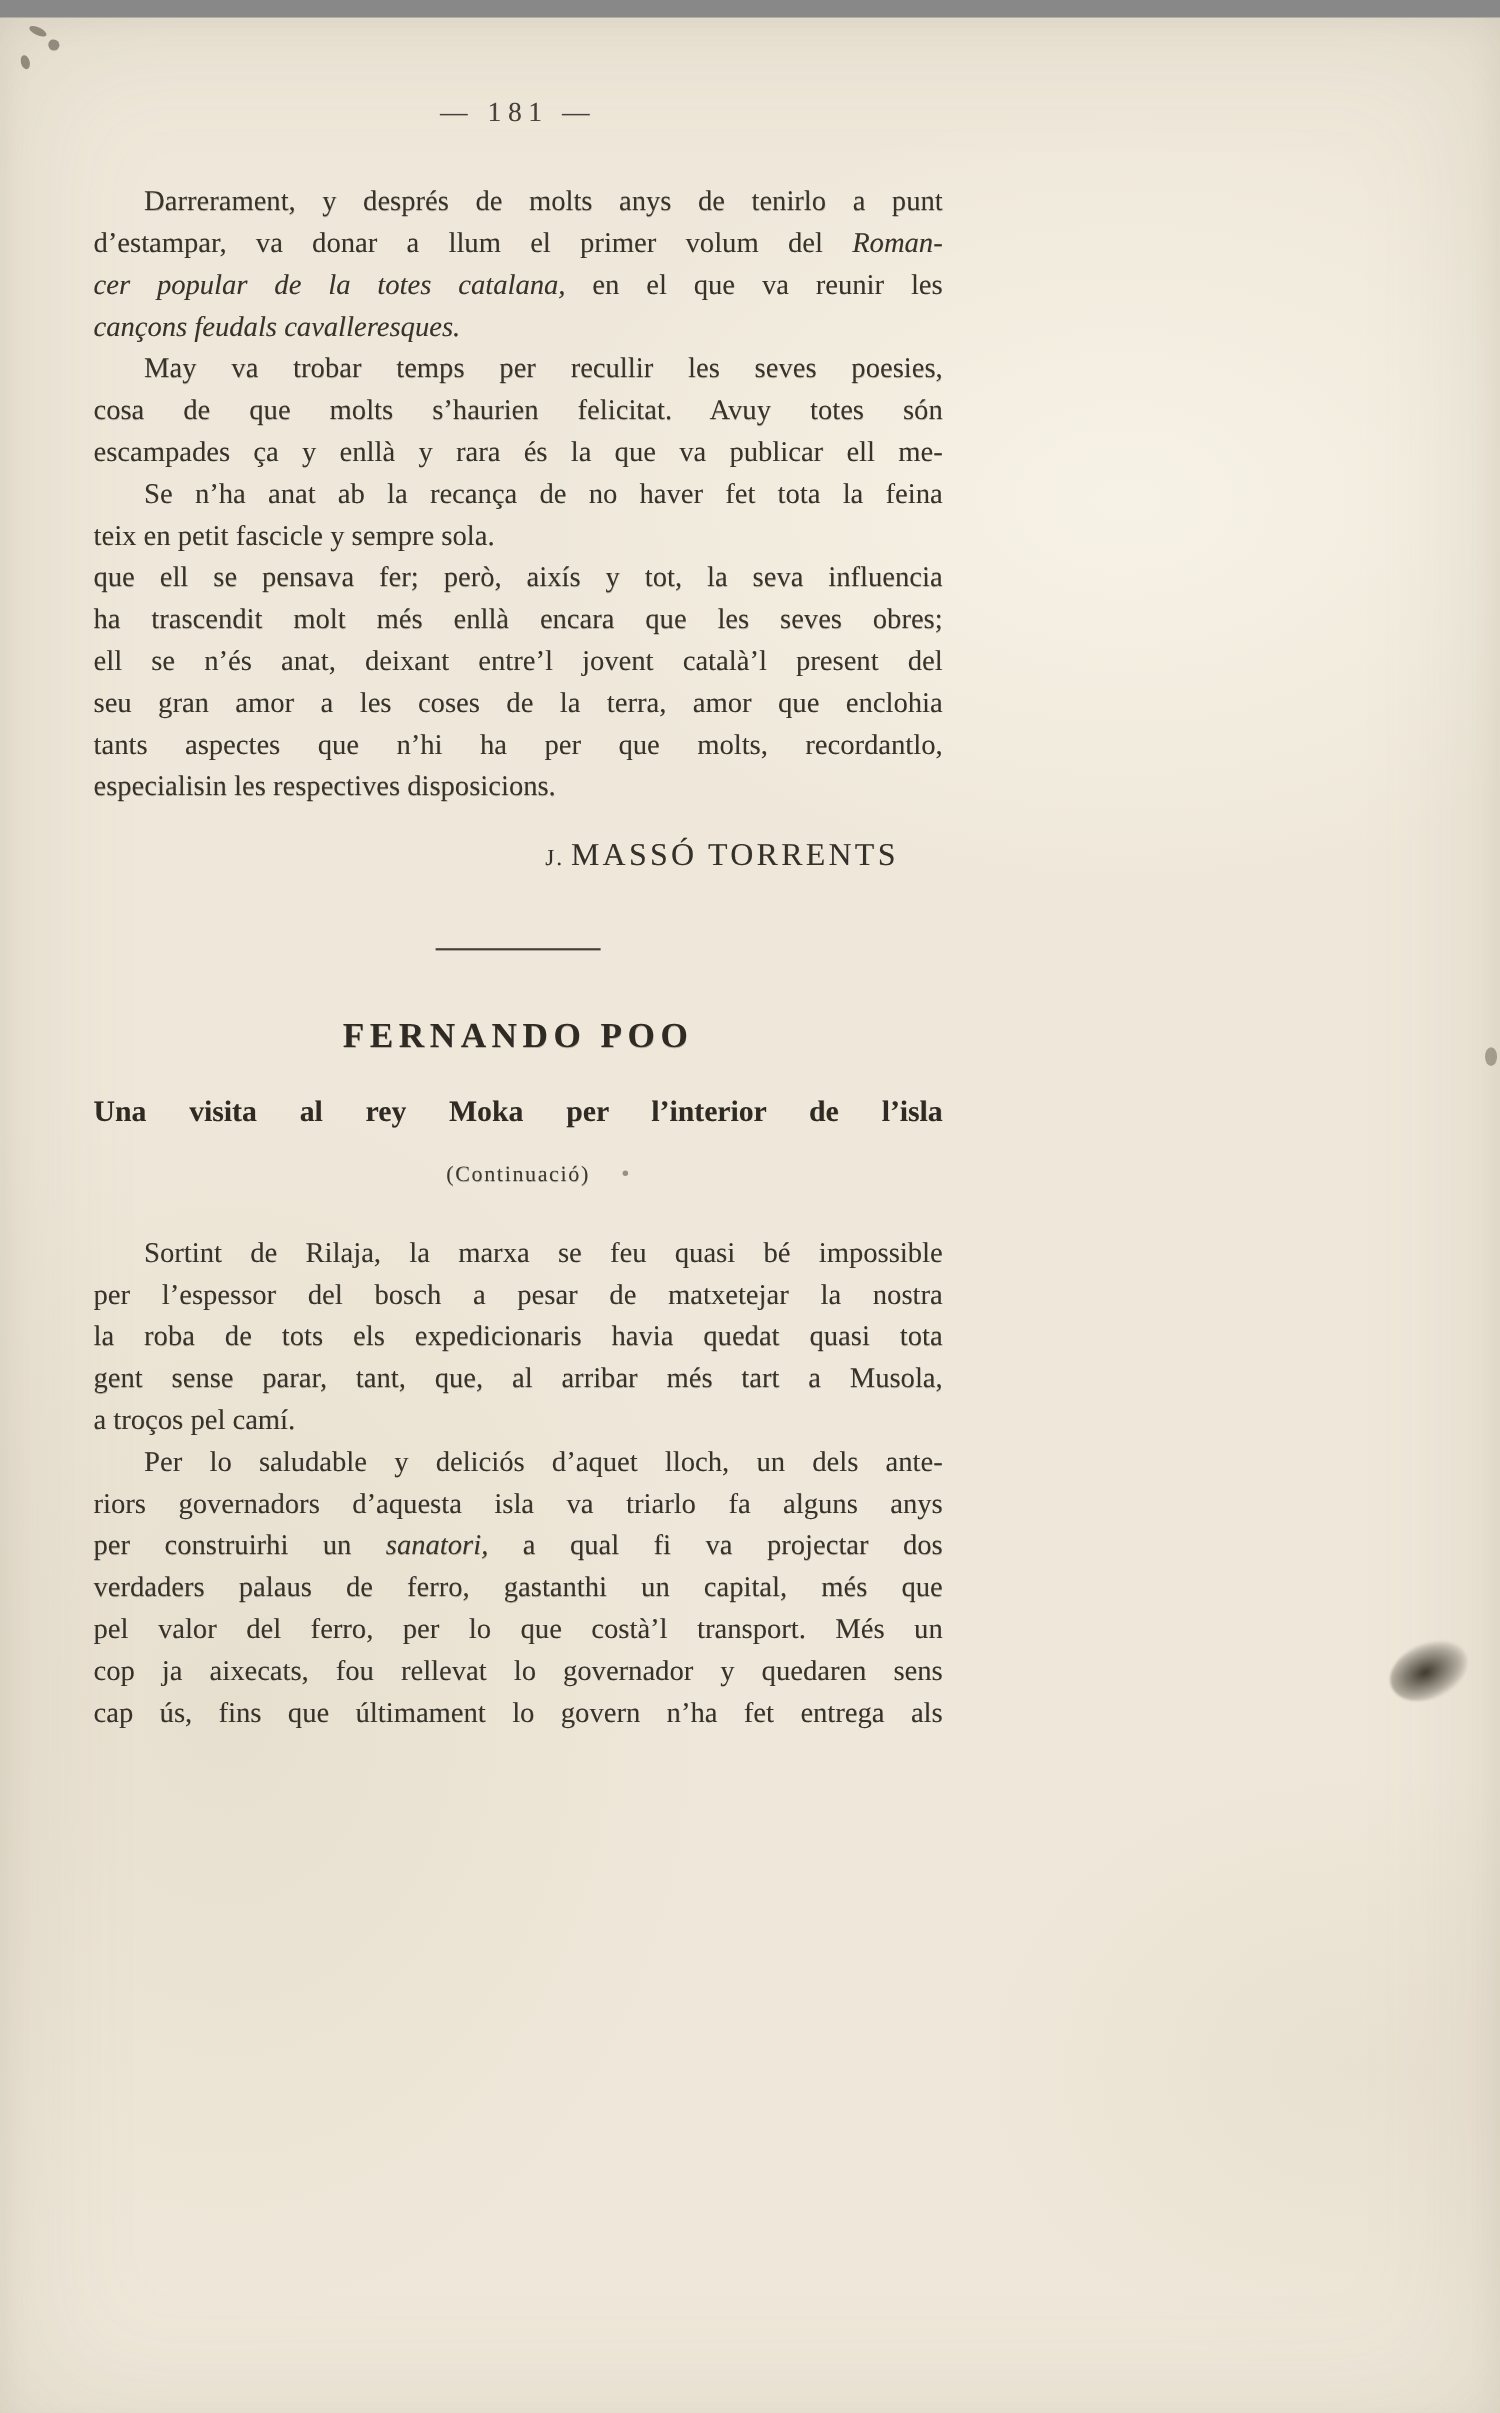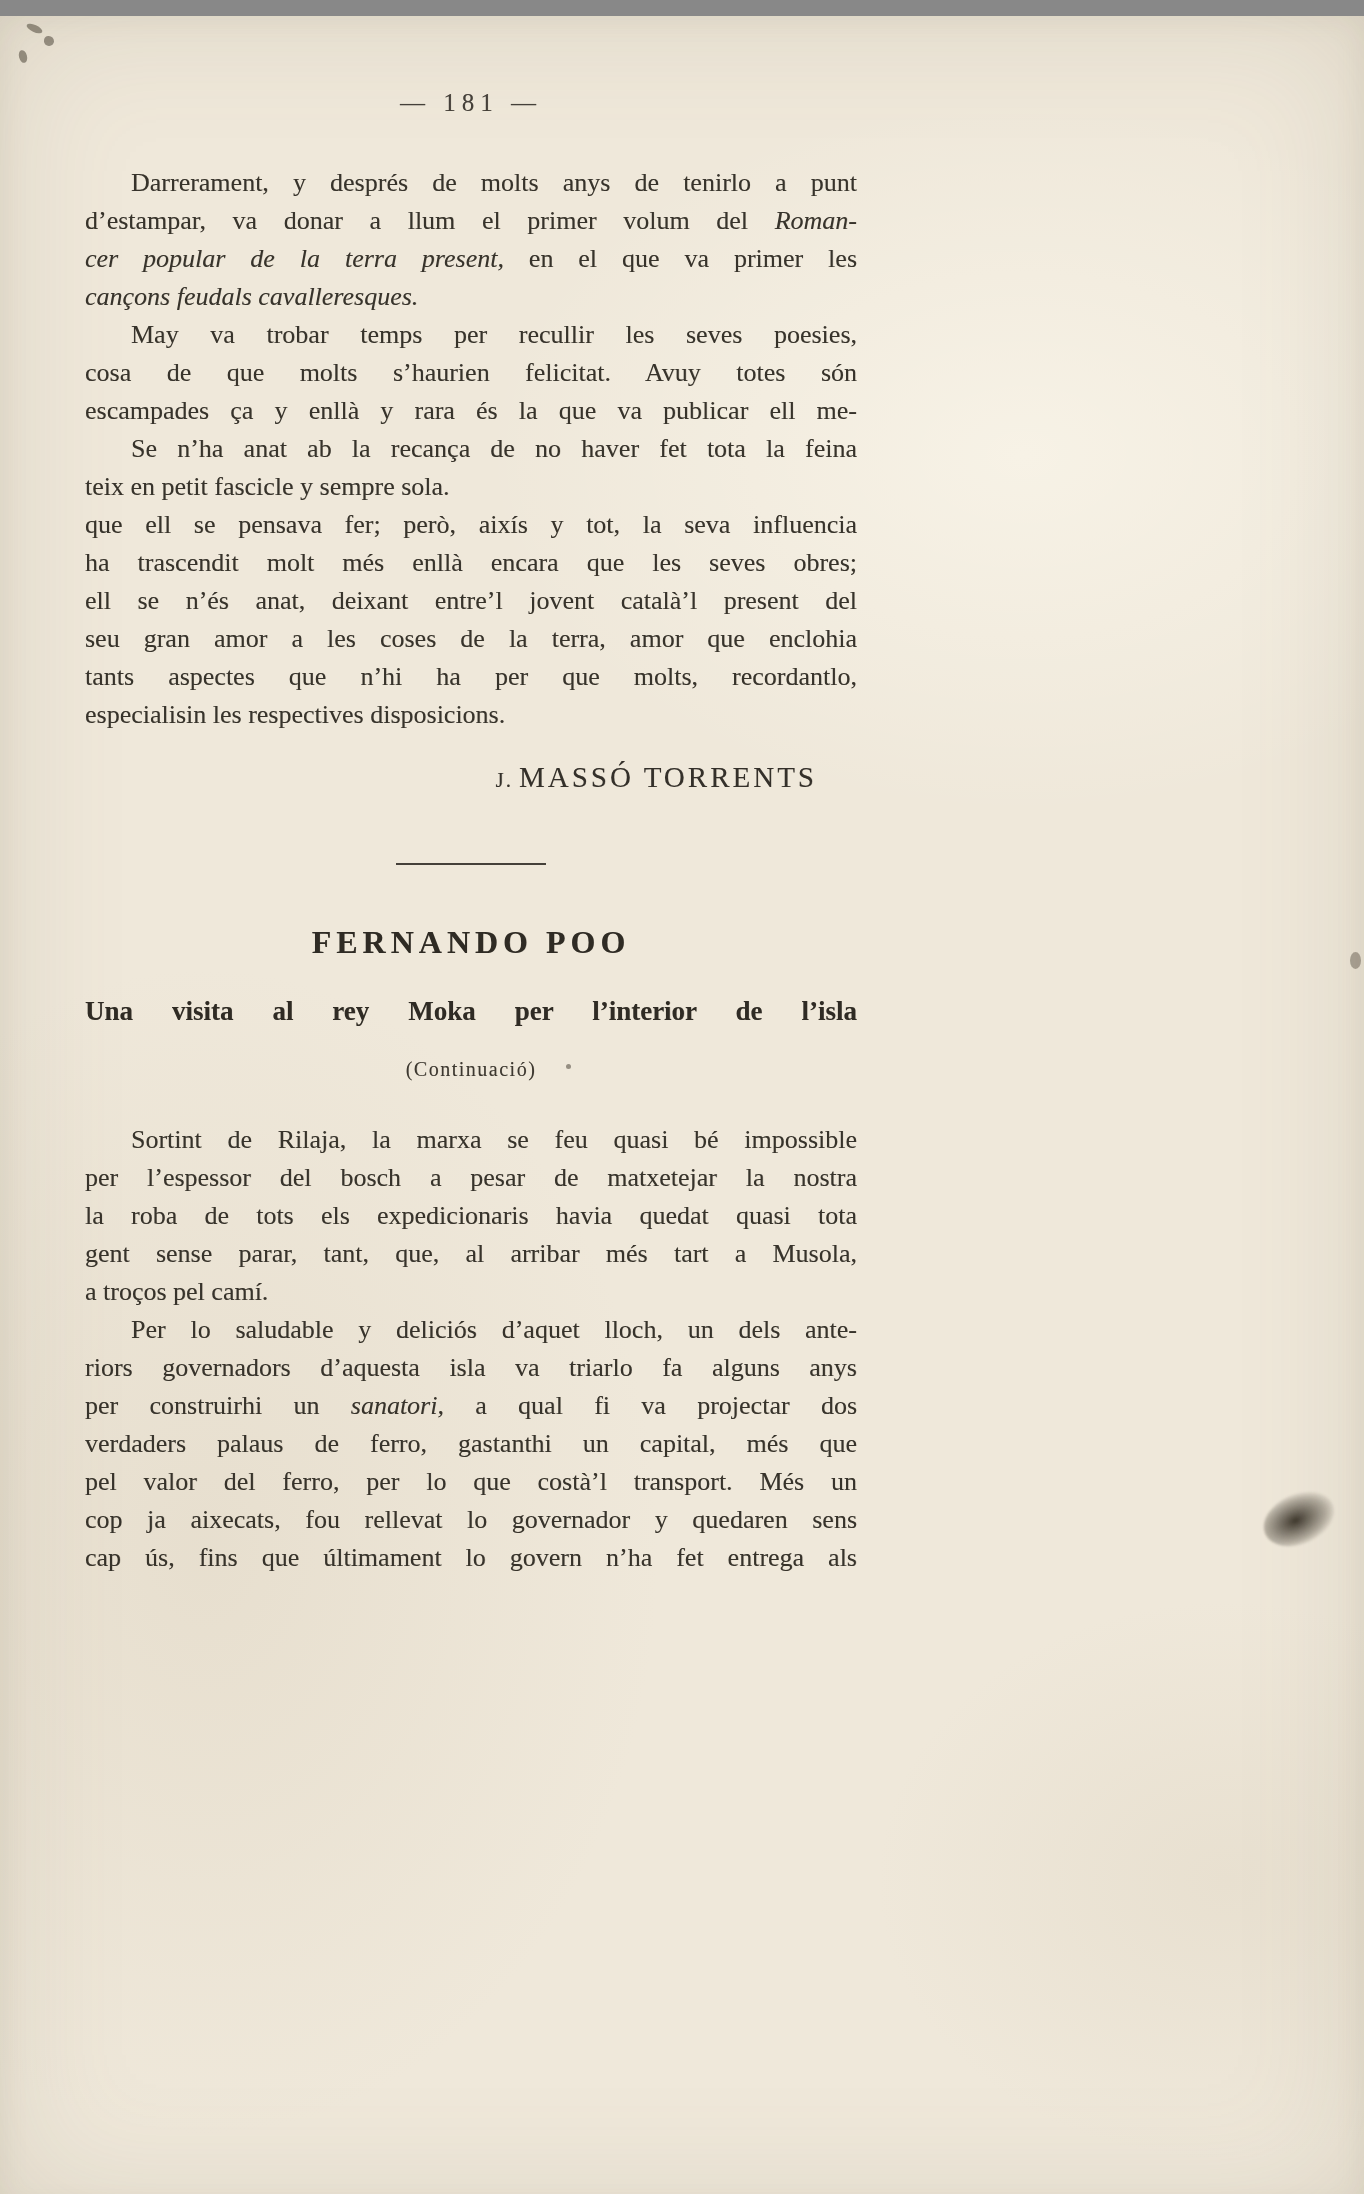--- a/index.html
+++ b/index.html
@@ -126,21 +126,21 @@
   <div class="artifact speck2"></div>
 
   <div class="text-block">
 
     <div class="page-number">— 181 —</div>
 
     <section>
       <div class="article-body body1">
           <div class="tline indent just"><span>Darrerament, y després de molts anys de tenirlo a punt</span></div>
           <div class="tline just"><span>d’estampar, va donar a llum el primer volum del </span><em>Roman-</em></div>
-          <div class="tline just"><em>cer popular de la terra present,</em><span> en el que va primer les</span></div>
+          <div class="tline just"><em>cer popular de la totes catalana,</em><span> en el que va reunir les</span></div>
           <div class="tline"><em>cançons feudals cavalleresques.</em></div>
           <div class="tline indent just"><span>May va trobar temps per recullir les seves poesies,</span></div>
           <div class="tline just"><span>cosa de que molts s’haurien felicitat. Avuy totes són</span></div>
           <div class="tline just"><span>escampades ça y enllà y rara és la que va publicar ell me-</span></div>
           <div class="tline indent just"><span>Se n’ha anat ab la recança de no haver fet tota la feina</span></div>
           <div class="tline"><span>teix en petit fascicle y sempre sola.</span></div>
           <div class="tline just"><span>que ell se pensava fer; però, aixís y tot, la seva influencia</span></div>
           <div class="tline just"><span>ha trascendit molt més enllà encara que les seves obres;</span></div>
           <div class="tline just"><span>ell se n’és anat, deixant entre’l jovent català’l present del</span></div>
           <div class="tline just"><span>seu gran amor a les coses de la terra, amor que enclohia</span></div>

